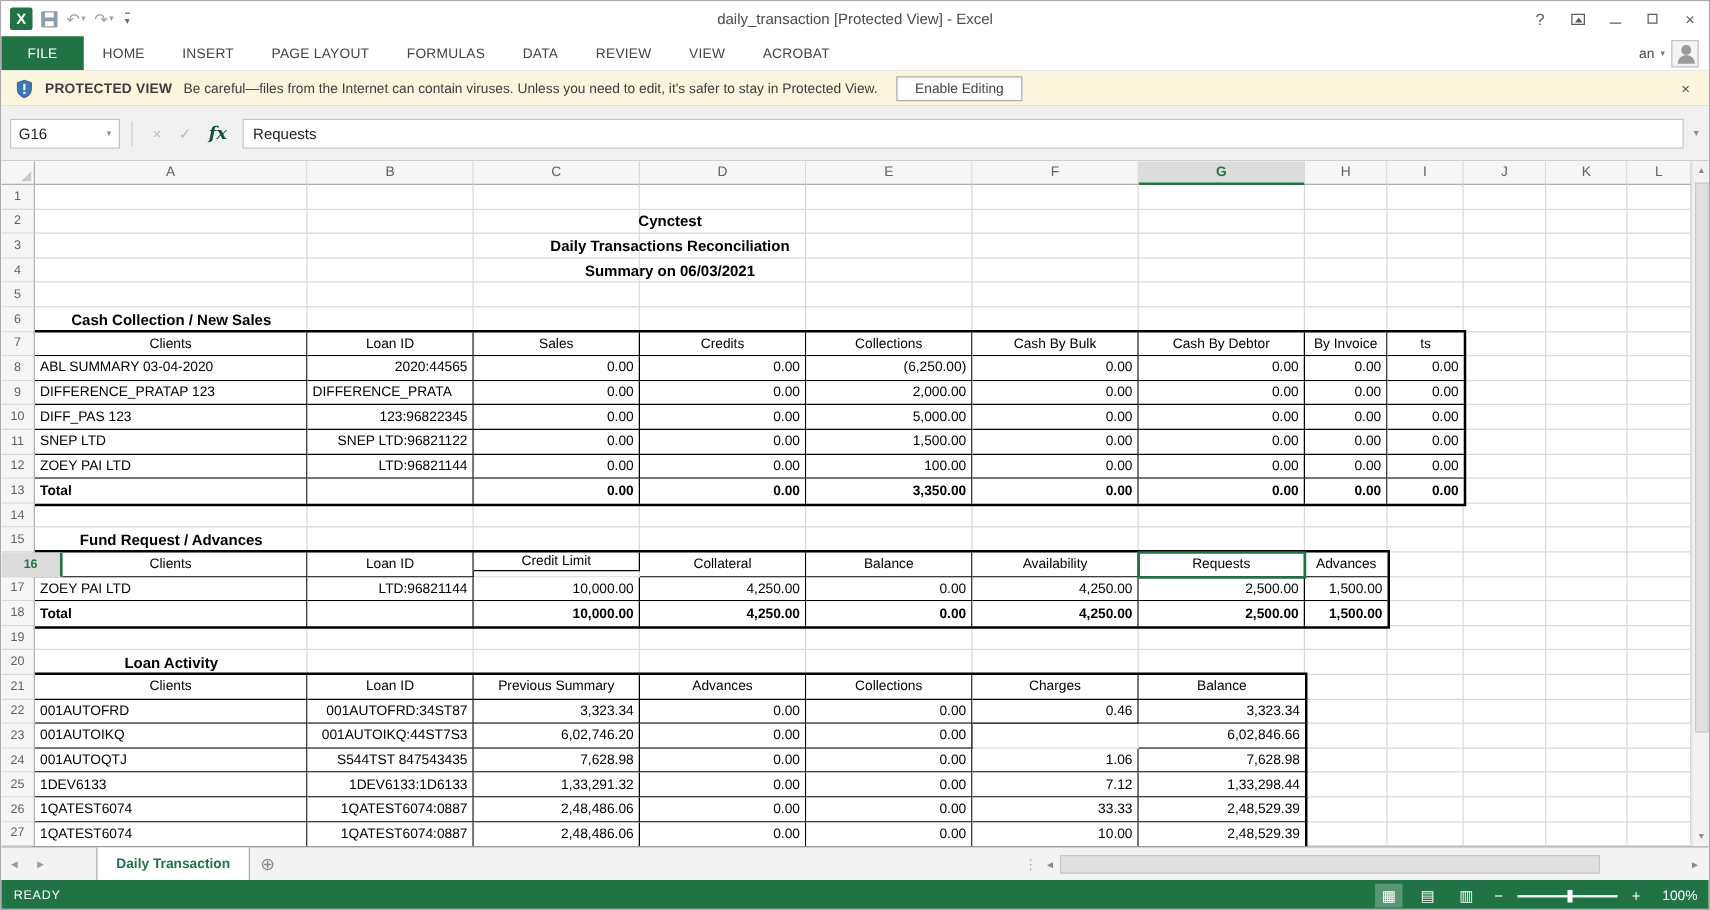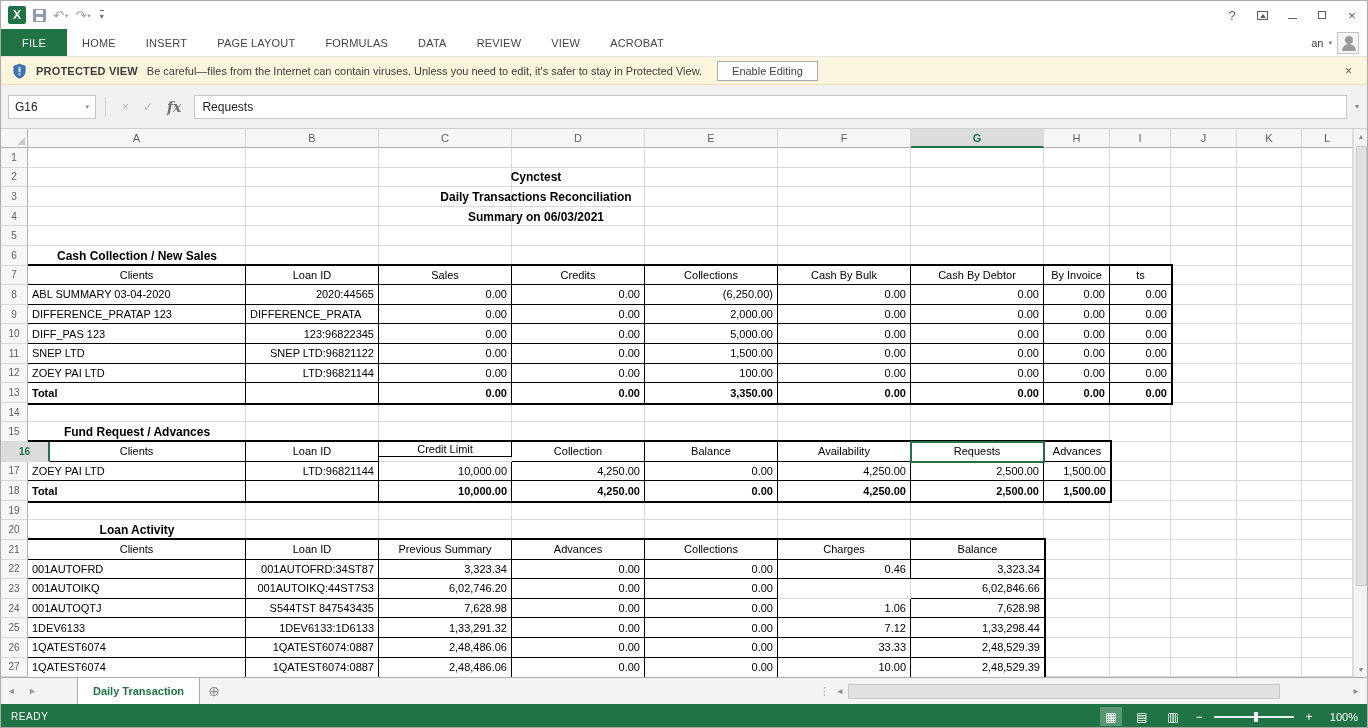--- a/index.html
+++ b/index.html
@@ -45,21 +45,21 @@
 .enable-btn{border:1px solid #ababab;background:#fdfdfd;padding:3px 14px;font-size:11px;color:#444;font-family:inherit;margin-left:6px}
 .pv-close{margin-left:auto;color:#555;font-size:12px;padding-right:4px}
 
 
 .fbar{position:absolute;left:0;top:84px;width:100%;height:44px;background:#f1f1f1;border-bottom:1px solid #cfcfcf;display:flex;align-items:center;padding-left:7px}
 .namebox{width:88px;height:24px;background:#fff;border:1px solid #c6c6c6;display:flex;align-items:center;padding:0 6px;font-size:12px;color:#222}
 .nb-arrow{margin-left:auto;color:#8a8a8a;font-size:7px}
 .fsep{width:1px;height:20px;background:#d0d0d0;margin:0 9px}
 .fbtn{margin:0 7px;font-size:12px}
 .dim{color:#b9b9b9}
-.fx{font-style:italic;font-family:"DejaVu Serif","Liberation Serif",serif;color:#737373;font-size:14px;font-weight:bold}
+.fx{font-style:italic;font-family:"DejaVu Serif","Liberation Serif",serif;color:#14532d;font-size:14px;font-weight:bold}
 .finput{flex:1;height:24px;background:#fff;border:1px solid #c6c6c6;display:flex;align-items:center;padding:0 7px;font-size:12px;color:#222;margin-left:6px}
 .fexpand{margin:0 8px;color:#8a8a8a;font-size:8px}
 
 
 .grid{position:absolute;left:0;top:128px;width:1352px;height:548px;background:#fff;overflow:hidden}
 .hcell{position:absolute;display:flex;align-items:center;justify-content:center;font-size:11px;color:#616161;background:#f6f6f6;z-index:4}
 .colhdr{border-right:1px solid #d9d9d9;border-bottom:1px solid #b0b0b0}
 .colhdr.sel{background:#dcdcdc;border-bottom:2px solid #217346;color:#217346;font-weight:bold}
 .rowhdr{border-bottom:1px solid #d9d9d9;border-right:1px solid #b0b0b0;font-size:10px}
 .rowhdr.sel{background:#dcdcdc;border-right:2px solid #217346;color:#217346;font-weight:bold}
@@ -115,20 +115,21 @@
       <span class="qat-btn">
           <span>↶</span>
           <span class="mini">▾</span>
         </span>
       <span class="qat-btn">
           <span>↷</span>
           <span class="mini">▾</span>
         </span>
       <span class="qat-more">▾</span>
     </div>
+    <div class="wtitle">daily_transaction  [Protected View] - Excel</div>
     <div class="wctrls">
       <span class="wbtn">?</span>
       <span class="wbtn">
           <span class="ico-ribbon"></span>
         </span>
       <span class="wbtn">
           <span class="ico-min"></span>
         </span>
       <span class="wbtn">
           <span class="ico-restore"></span>
@@ -328,21 +329,21 @@
       <div class="tcell right bold" style="left: 644px; top: 254.2px; width: 133px; height: 19.6px; border-bottom: none;">3,350.00</div>
       <div class="tcell right bold" style="left: 777px; top: 254.2px; width: 133px; height: 19.6px; border-bottom: none;">0.00</div>
       <div class="tcell right bold" style="left: 910px; top: 254.2px; width: 133px; height: 19.6px; border-bottom: none;">0.00</div>
       <div class="tcell right bold" style="left: 1043px; top: 254.2px; width: 66px; height: 19.6px; border-bottom: none;">0.00</div>
       <div class="tcell right bold" style="left: 1109px; top: 254.2px; width: 61px; height: 19.6px; border-right: none; border-bottom: none;">0.00</div>
       <div class="rim" style="left: 25px; top: 134.6px; width: 1147px; height: 141.2px;"></div>
       <div class="cell center bold big" style="left: 27px; top: 293.4px; width: 218px; height: 19.6px;">Fund Request / Advances</div>
       <div class="tcell center" style="left: 27px; top: 313px; width: 218px; height: 19.6px;">Clients</div>
       <div class="tcell center" style="left: 245px; top: 313px; width: 133px; height: 19.6px;">Loan ID</div>
       <div class="tcell center" style="left: 378px; top: 313px; width: 133px; height: 15px;">Credit Limit</div>
-      <div class="tcell center" style="left: 511px; top: 313px; width: 133px; height: 19.6px;">Collection</div>
+      <div class="tcell center" style="left: 511px; top: 313px; width: 133px; height: 19.6px;">Collateral</div>
       <div class="tcell center" style="left: 644px; top: 313px; width: 133px; height: 19.6px;">Balance</div>
       <div class="tcell center" style="left: 777px; top: 313px; width: 133px; height: 19.6px;">Availability</div>
       <div class="tcell center" style="left: 910px; top: 313px; width: 133px; height: 19.6px;">Requests</div>
       <div class="tcell center" style="left: 1043px; top: 313px; width: 66px; height: 19.6px; border-right: none;">Advances</div>
       <div class="tcell left" style="left: 27px; top: 332.6px; width: 218px; height: 19.6px;">ZOEY PAI LTD</div>
       <div class="tcell right" style="left: 245px; top: 332.6px; width: 133px; height: 19.6px;">LTD:96821144</div>
       <div class="tcell right" style="left: 378px; top: 332.6px; width: 133px; height: 19.6px;">10,000.00</div>
       <div class="tcell right" style="left: 511px; top: 332.6px; width: 133px; height: 19.6px;">4,250.00</div>
       <div class="tcell right" style="left: 644px; top: 332.6px; width: 133px; height: 19.6px;">0.00</div>
       <div class="tcell right" style="left: 777px; top: 332.6px; width: 133px; height: 19.6px;">4,250.00</div>

